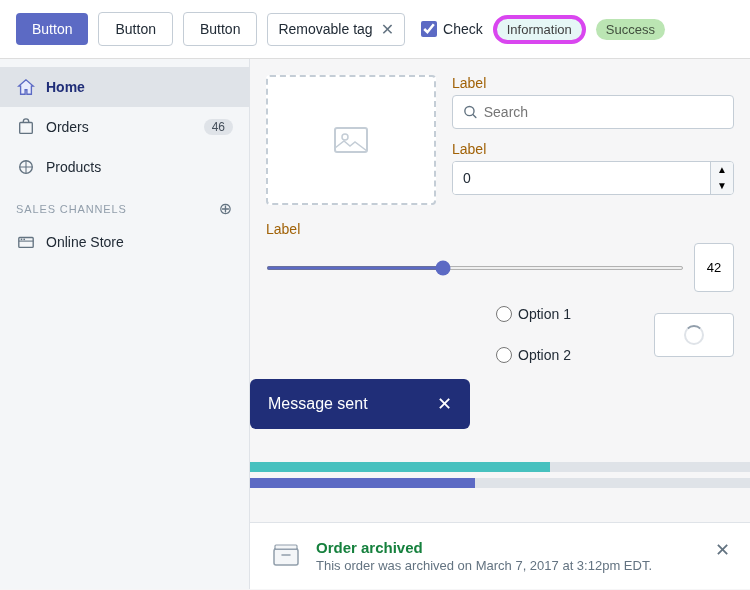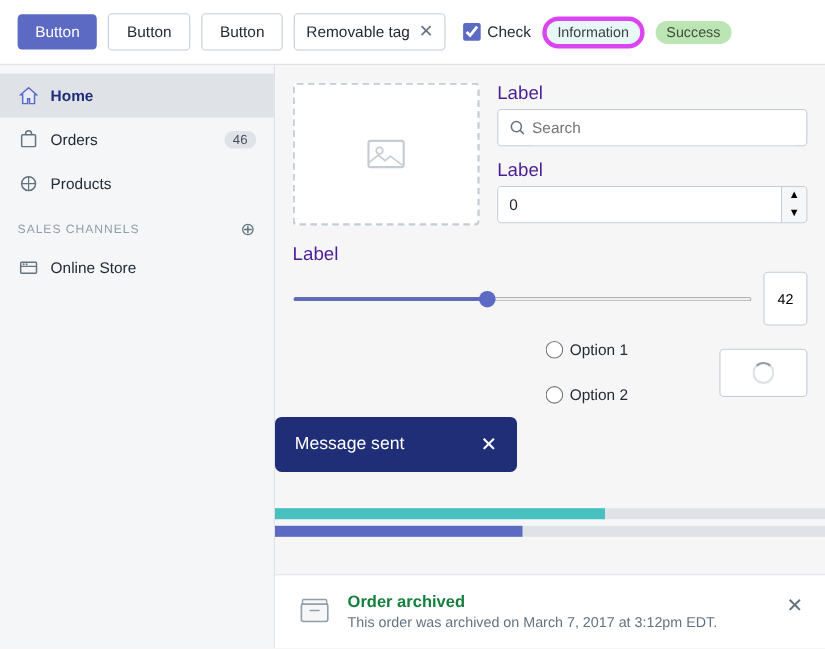--- a/index.html
+++ b/index.html
@@ -157,22 +157,22 @@
       justify-content: center;
       background: #fff;
       flex-shrink: 0;
     }
 
     
     .form-area {
       flex: 1;
     }
     .form-label {
-      font-size: 17px;
-      color: #4c1d95;
+      font-size: 14px;
+      color: #a16207;
       margin-bottom: 4px;
       display: block;
     }
     .search-input-wrap {
       display: flex;
       align-items: center;
       border: 1px solid #c4cdd6;
       border-radius: 4px;
       background: #fff;
       padding: 0 10px;

